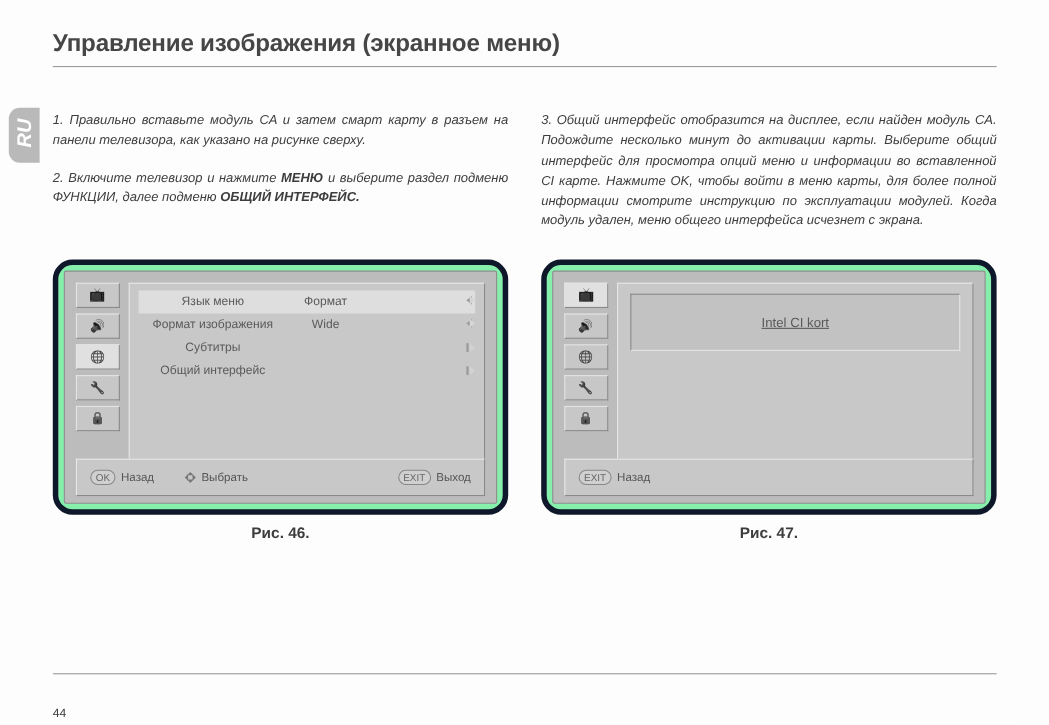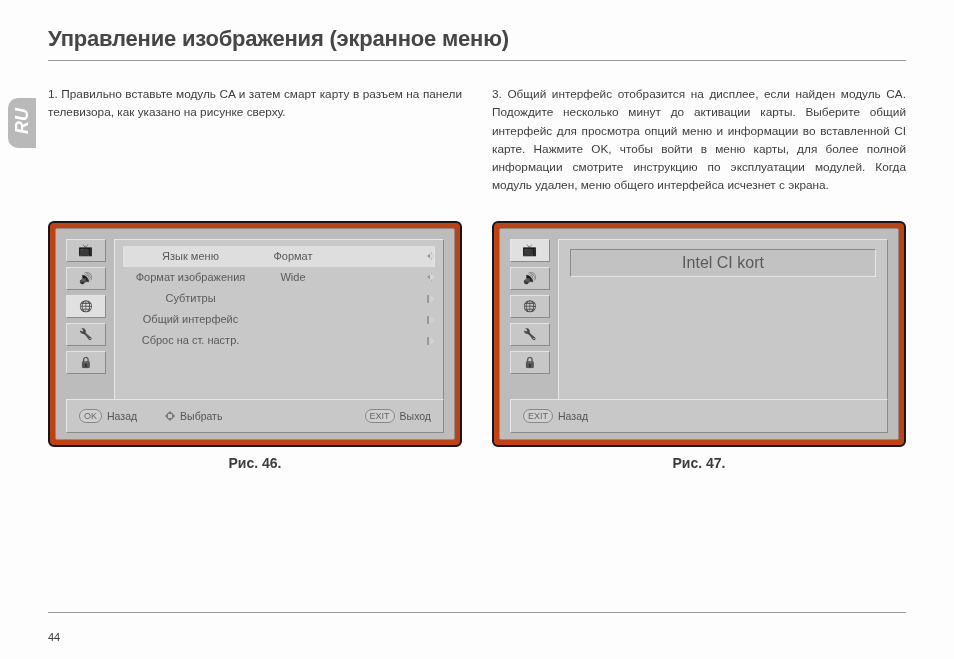--- a/index.html
+++ b/index.html
@@ -55,40 +55,40 @@
   .columns {
     display: flex;
     gap: 30px;
   }
   .col {
     flex: 1;
     font-size: 11.8px;
     line-height: 1.55;
     color: #3d3d3d;
   }
-  .col p { margin: 0 0 10px 0; text-align: justify; }
+  .col p { margin: 15px 0 10px 0; text-align: justify; font-style: italic; }
   .col b { font-weight: bold; }
 
   .figs {
     display: flex;
     gap: 30px;
     margin-top: 16px;
   }
   .fig-col { flex: 1; text-align: center; }
   .caption {
     font-size: 14px;
     font-weight: bold;
     color: #3d3d3d;
     margin-top: 8px;
   }
 
   .tv-frame {
-    border: 2px solid #0f172a;
-    border-radius: 6px;
-    background: #c2410c;
+    border: 5px solid #0f172a;
+    border-radius: 18px;
+    background: #86efac;
     padding: 5px;
   }
   .tv-inner {
     background: #bcbcbc;
     border: 1px solid #8d8d8d;
     border-radius: 2px;
     height: 212px;
     position: relative;
     padding: 8px 10px 28px 10px;
   }
@@ -184,30 +184,31 @@
   .diamond::after  { right:-3px; top:2px; border-left-color:#777;}
   .diamond .u { left:2px; top:-3px; border-bottom-color:#777;}
   .diamond .d { left:2px; bottom:-3px; border-top-color:#777;}
 
   .ci-field {
     margin: 3px;
     border-top: 1px solid #8a8a8a;
     border-left: 1px solid #8a8a8a;
     border-right: 1px solid #e6e6e6;
     border-bottom: 1px solid #e6e6e6;
-    padding: 4px 6px;
+    padding: 18px 6px;
     background: #c2c2c2;
-    font-size: 16px;
+    font-size: 12px;
     color:#5a5a5a;
+    text-decoration:underline;
   }
 
   .page-num {
     position: absolute;
     left: 48px;
-    bottom: 16px;
+    bottom: 4px;
     font-size: 11px;
     color: #3a3a3a;
   }
   hr.foot-rule {
     position: absolute;
     left: 48px; right: 48px; bottom: 38px;
     border: none;
     border-top: 1px solid #9c9c9c;
   }
 
@@ -225,20 +226,23 @@
 
   <div class="lang-tab">RU</div>
 
   <div class="content">
     <h1 class="title">Управление изображения (экранное меню)</h1>
     <hr class="head-rule">
 
     <div class="columns">
       <div class="col">
         <p>1. Правильно вставьте модуль CA и затем смарт карту в разъем на панели телевизора, как указано на рисунке сверху.</p>
+        <p>
+          <span>2. Включите телевизор и нажмите </span><b>МЕНЮ</b><span> и выберите раздел подменю ФУНКЦИИ, далее подменю </span><b>ОБЩИЙ ИНТЕРФЕЙС.</b>
+        </p>
       </div>
       <div class="col">
         <p>3. Общий интерфейс отобразится на дисплее, если найден модуль CA. Подождите несколько минут до активации карты. Выберите общий интерфейс для просмотра опций меню и информации во вставленной CI карте. Нажмите OK, чтобы войти в меню карты, для более полной информации смотрите инструкцию по эксплуатации модулей. Когда модуль удален, меню общего интерфейса исчезнет с экрана.</p>
       </div>
     </div>
 
     <div class="figs">
 
       <div class="fig-col">
         <div class="tv-frame">
@@ -265,25 +269,20 @@
                   <div class="menu-row">
                     <div class="lbl">Субтитры</div>
                     <div class="val"></div>
                     <div class="arr"><span class="bar-single"></span><span class="single-tri"></span></div>
                   </div>
                   <div class="menu-row">
                     <div class="lbl">Общий интерфейс</div>
                     <div class="val"></div>
                     <div class="arr"><span class="bar-single"></span><span class="single-tri"></span></div>
                   </div>
-                  <div class="menu-row">
-                    <div class="lbl">Сброс на ст. настр.</div>
-                    <div class="val"></div>
-                    <div class="arr"><span class="bar-single"></span><span class="single-tri"></span></div>
-                  </div>
                 </div>
             </div>
             <div class="footer-bar">
               <div class="group">
                 <span class="pill">OK</span>
                 <span>Назад</span>
               </div>
               <div class="group">
                 <span class="diamond">
                     <span class="u"></span>

